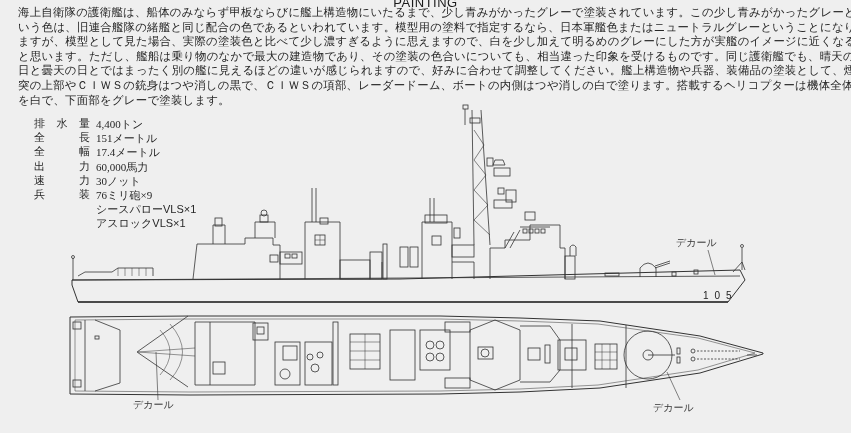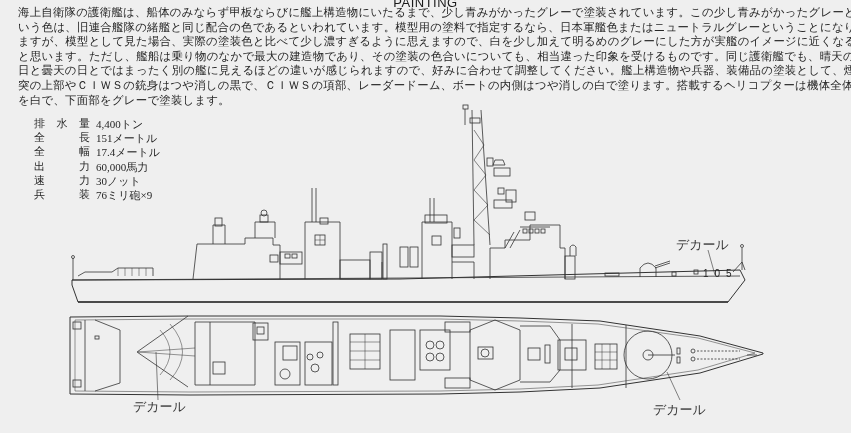--- a/index.html
+++ b/index.html
@@ -25,21 +25,21 @@
     position:absolute; left:34px; top:117px;
     font-size:11px; line-height:14.2px; color:#262626;
   }
   .spec-row { display:flex; white-space:nowrap; }
   .spec-label { width:56px; display:flex; justify-content:space-between; margin-right:6px; }
   .spec-label span { display:inline-block; }
   .spec-value { font-family:Liberation Serif, serif; }
   .weapons-cont { padding-left:62px; font-family:"Liberation Sans", sans-serif; }
   svg { position:absolute; left:0; top:0; }
   .decal-label {
-    position:absolute; font-size:13px; color:#333; white-space:nowrap;
+    position:absolute; font-size:10px; color:#333; white-space:nowrap;
   }
   .hull-number {
     position:absolute; font-size:10px; letter-spacing:6px; color:#222;
     font-family:"Liberation Sans", sans-serif;
   }
 </style>
 </head>
 <body>
 
 <div class="title">PAINTING</div>
@@ -96,20 +96,22 @@
     <span class="spec-value">30ノット</span>
   </div>
   <div class="spec-row">
     <span class="spec-label">
         <span>兵</span>
         <span></span>
         <span>装</span>
       </span>
     <span class="spec-value">76ミリ砲×9</span>
   </div>
+  <div class="weapons-cont">シースパローVLS×1</div>
+  <div class="weapons-cont">アスロックVLS×1</div>
 </div>
 
 <svg width="851" height="433" viewBox="0 0 851 433" fill="none" stroke="#333" stroke-width="0.8">
 
   <g>
 
     <path d="M72,285 L78,302 L728,302 L745,280 L740,270 L400,279 L72,280 Z" stroke-width="1"></path>
     <line x1="78" y1="302" x2="728" y2="302" stroke-width="1.6"></line>
     <line x1="72" y1="280" x2="740" y2="276"></line>
 
@@ -263,15 +265,15 @@
     <circle cx="693" cy="351" r="2"></circle>
     <circle cx="693" cy="359" r="2"></circle>
     <line x1="747" y1="355" x2="757" y2="355"></line>
 
     <line x1="156" y1="352" x2="158" y2="400" stroke-width="0.6"></line>
     <line x1="667" y1="372" x2="680" y2="400" stroke-width="0.6"></line>
   </g>
 </svg>
 
 <div class="decal-label" style="left:676px; top:236px;">デカール</div>
-<div class="hull-number" style="left:703px; top:268px;">105</div>
+<div class="hull-number" style="left:703px; top:290px;">105</div>
 <div class="decal-label" style="left:133px; top:398px;">デカール</div>
 <div class="decal-label" style="left:653px; top:401px;">デカール</div>
 
 </body></html>

